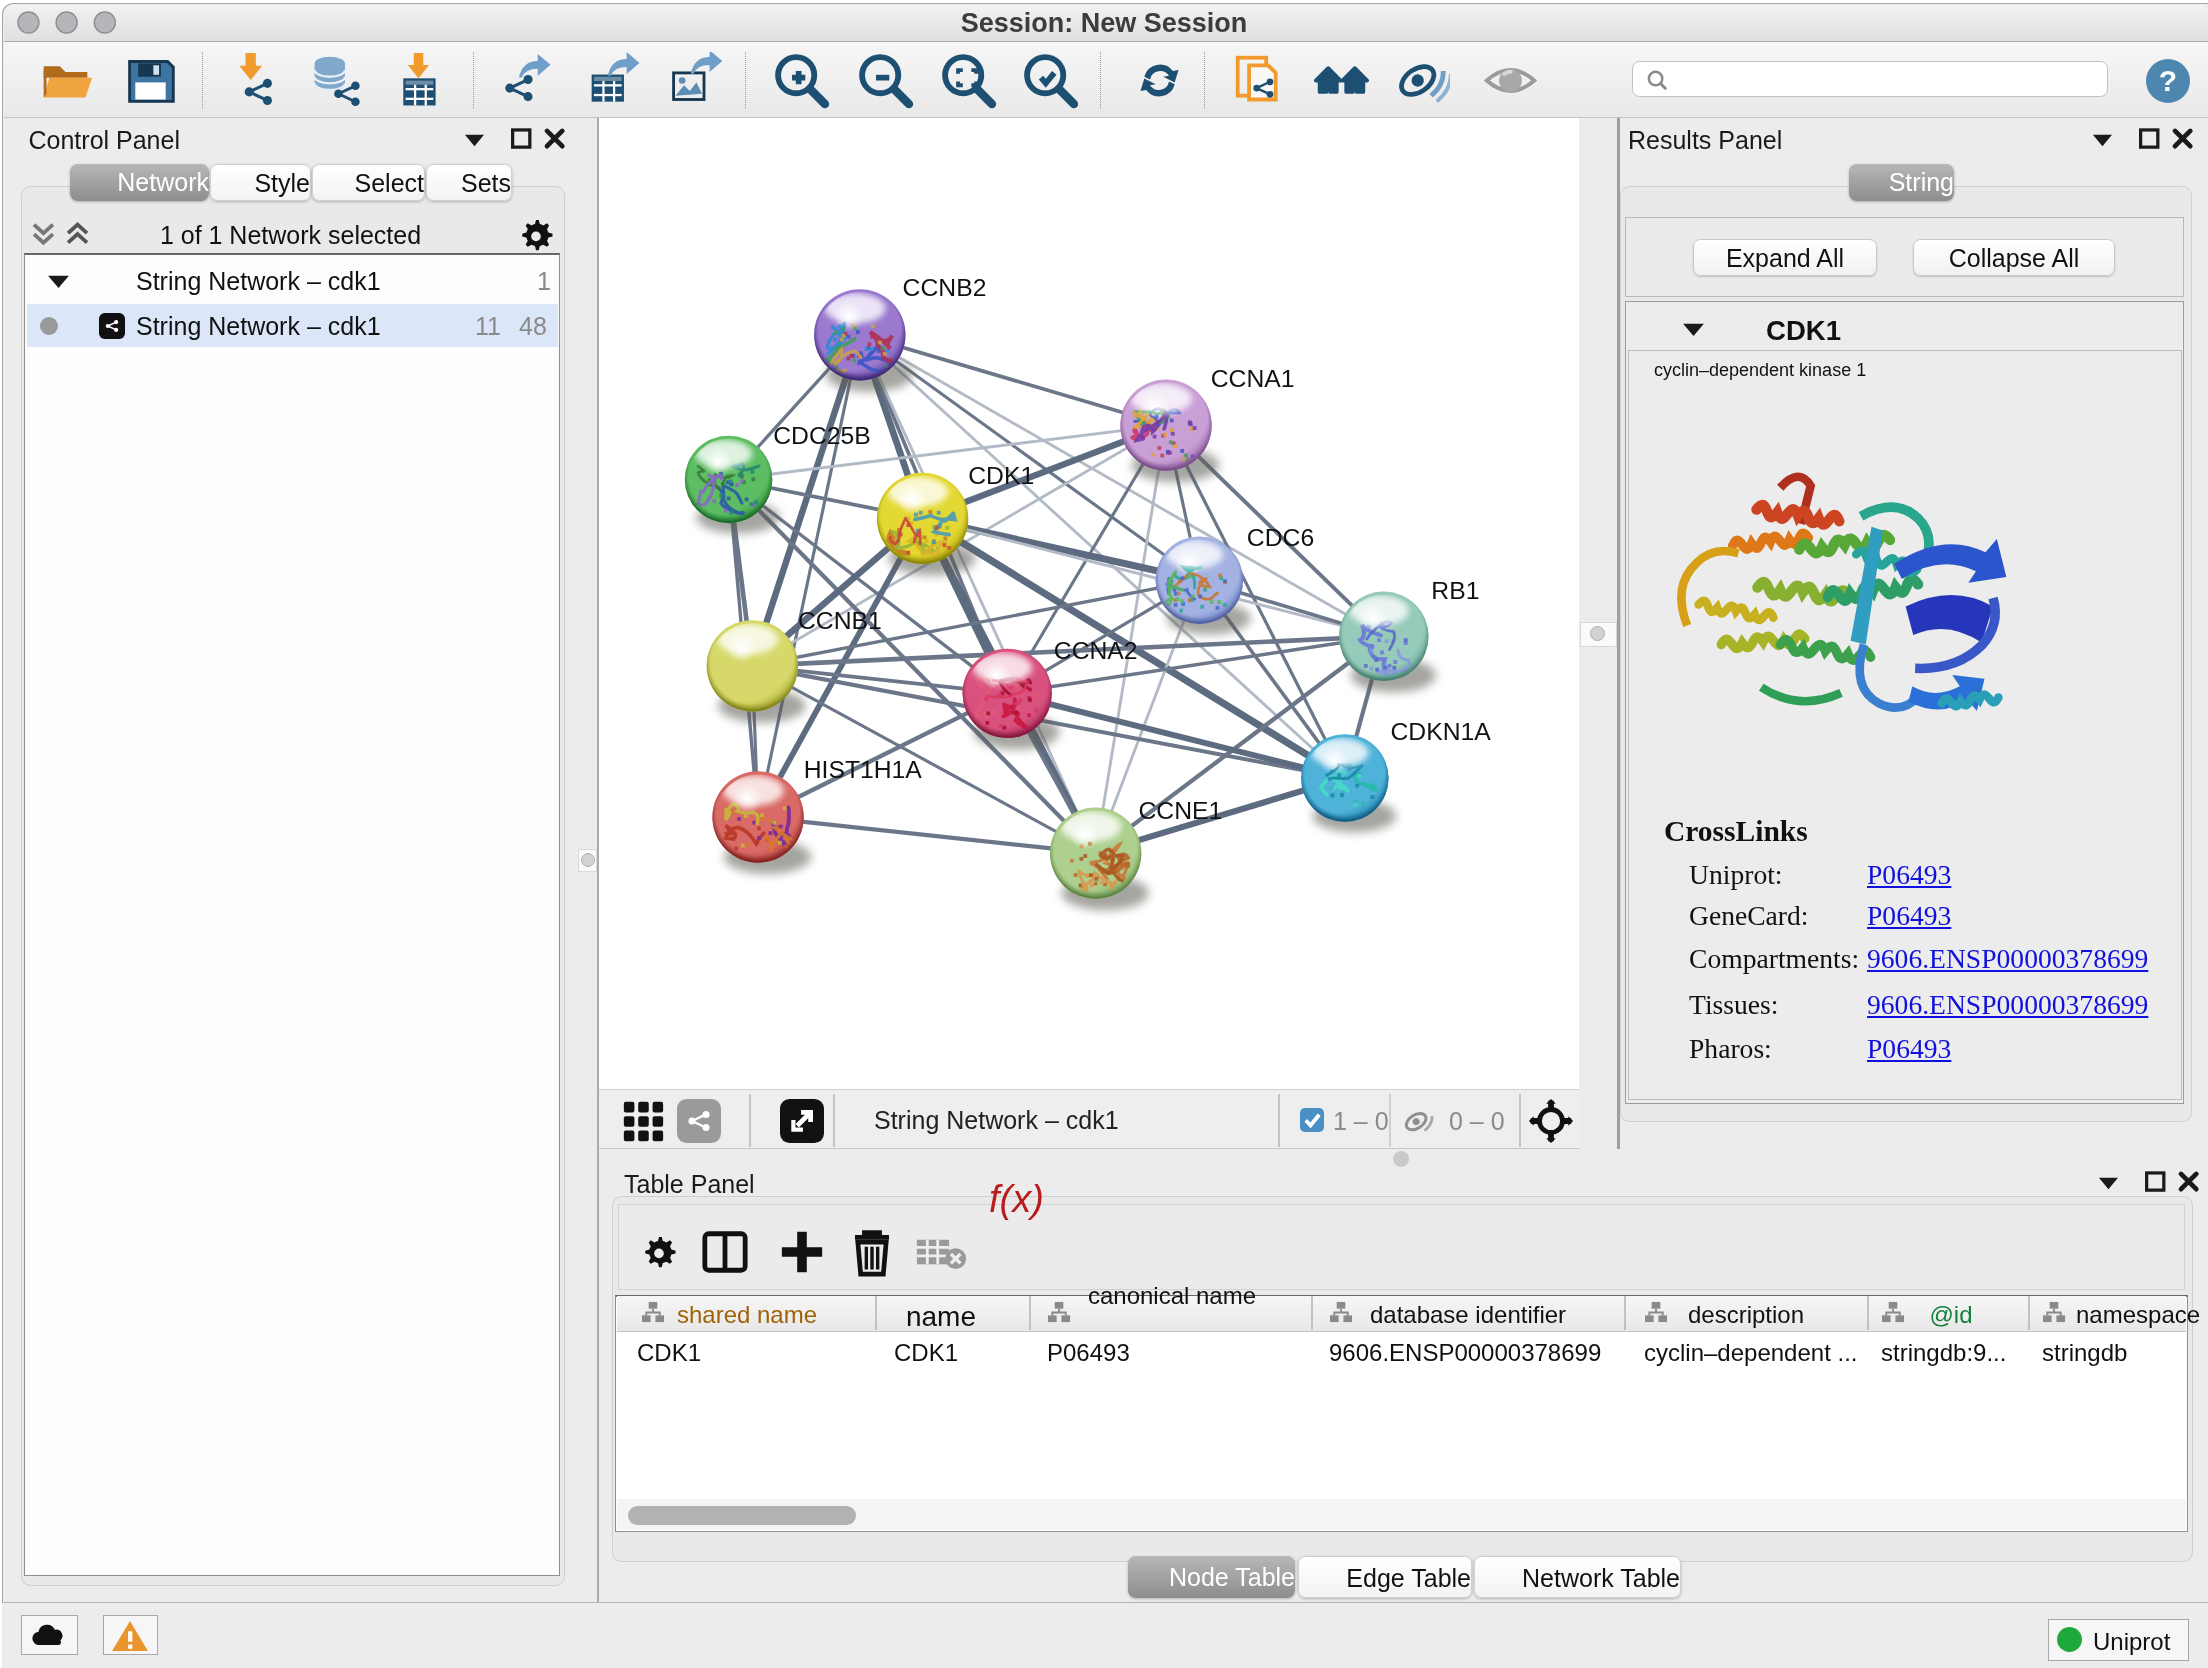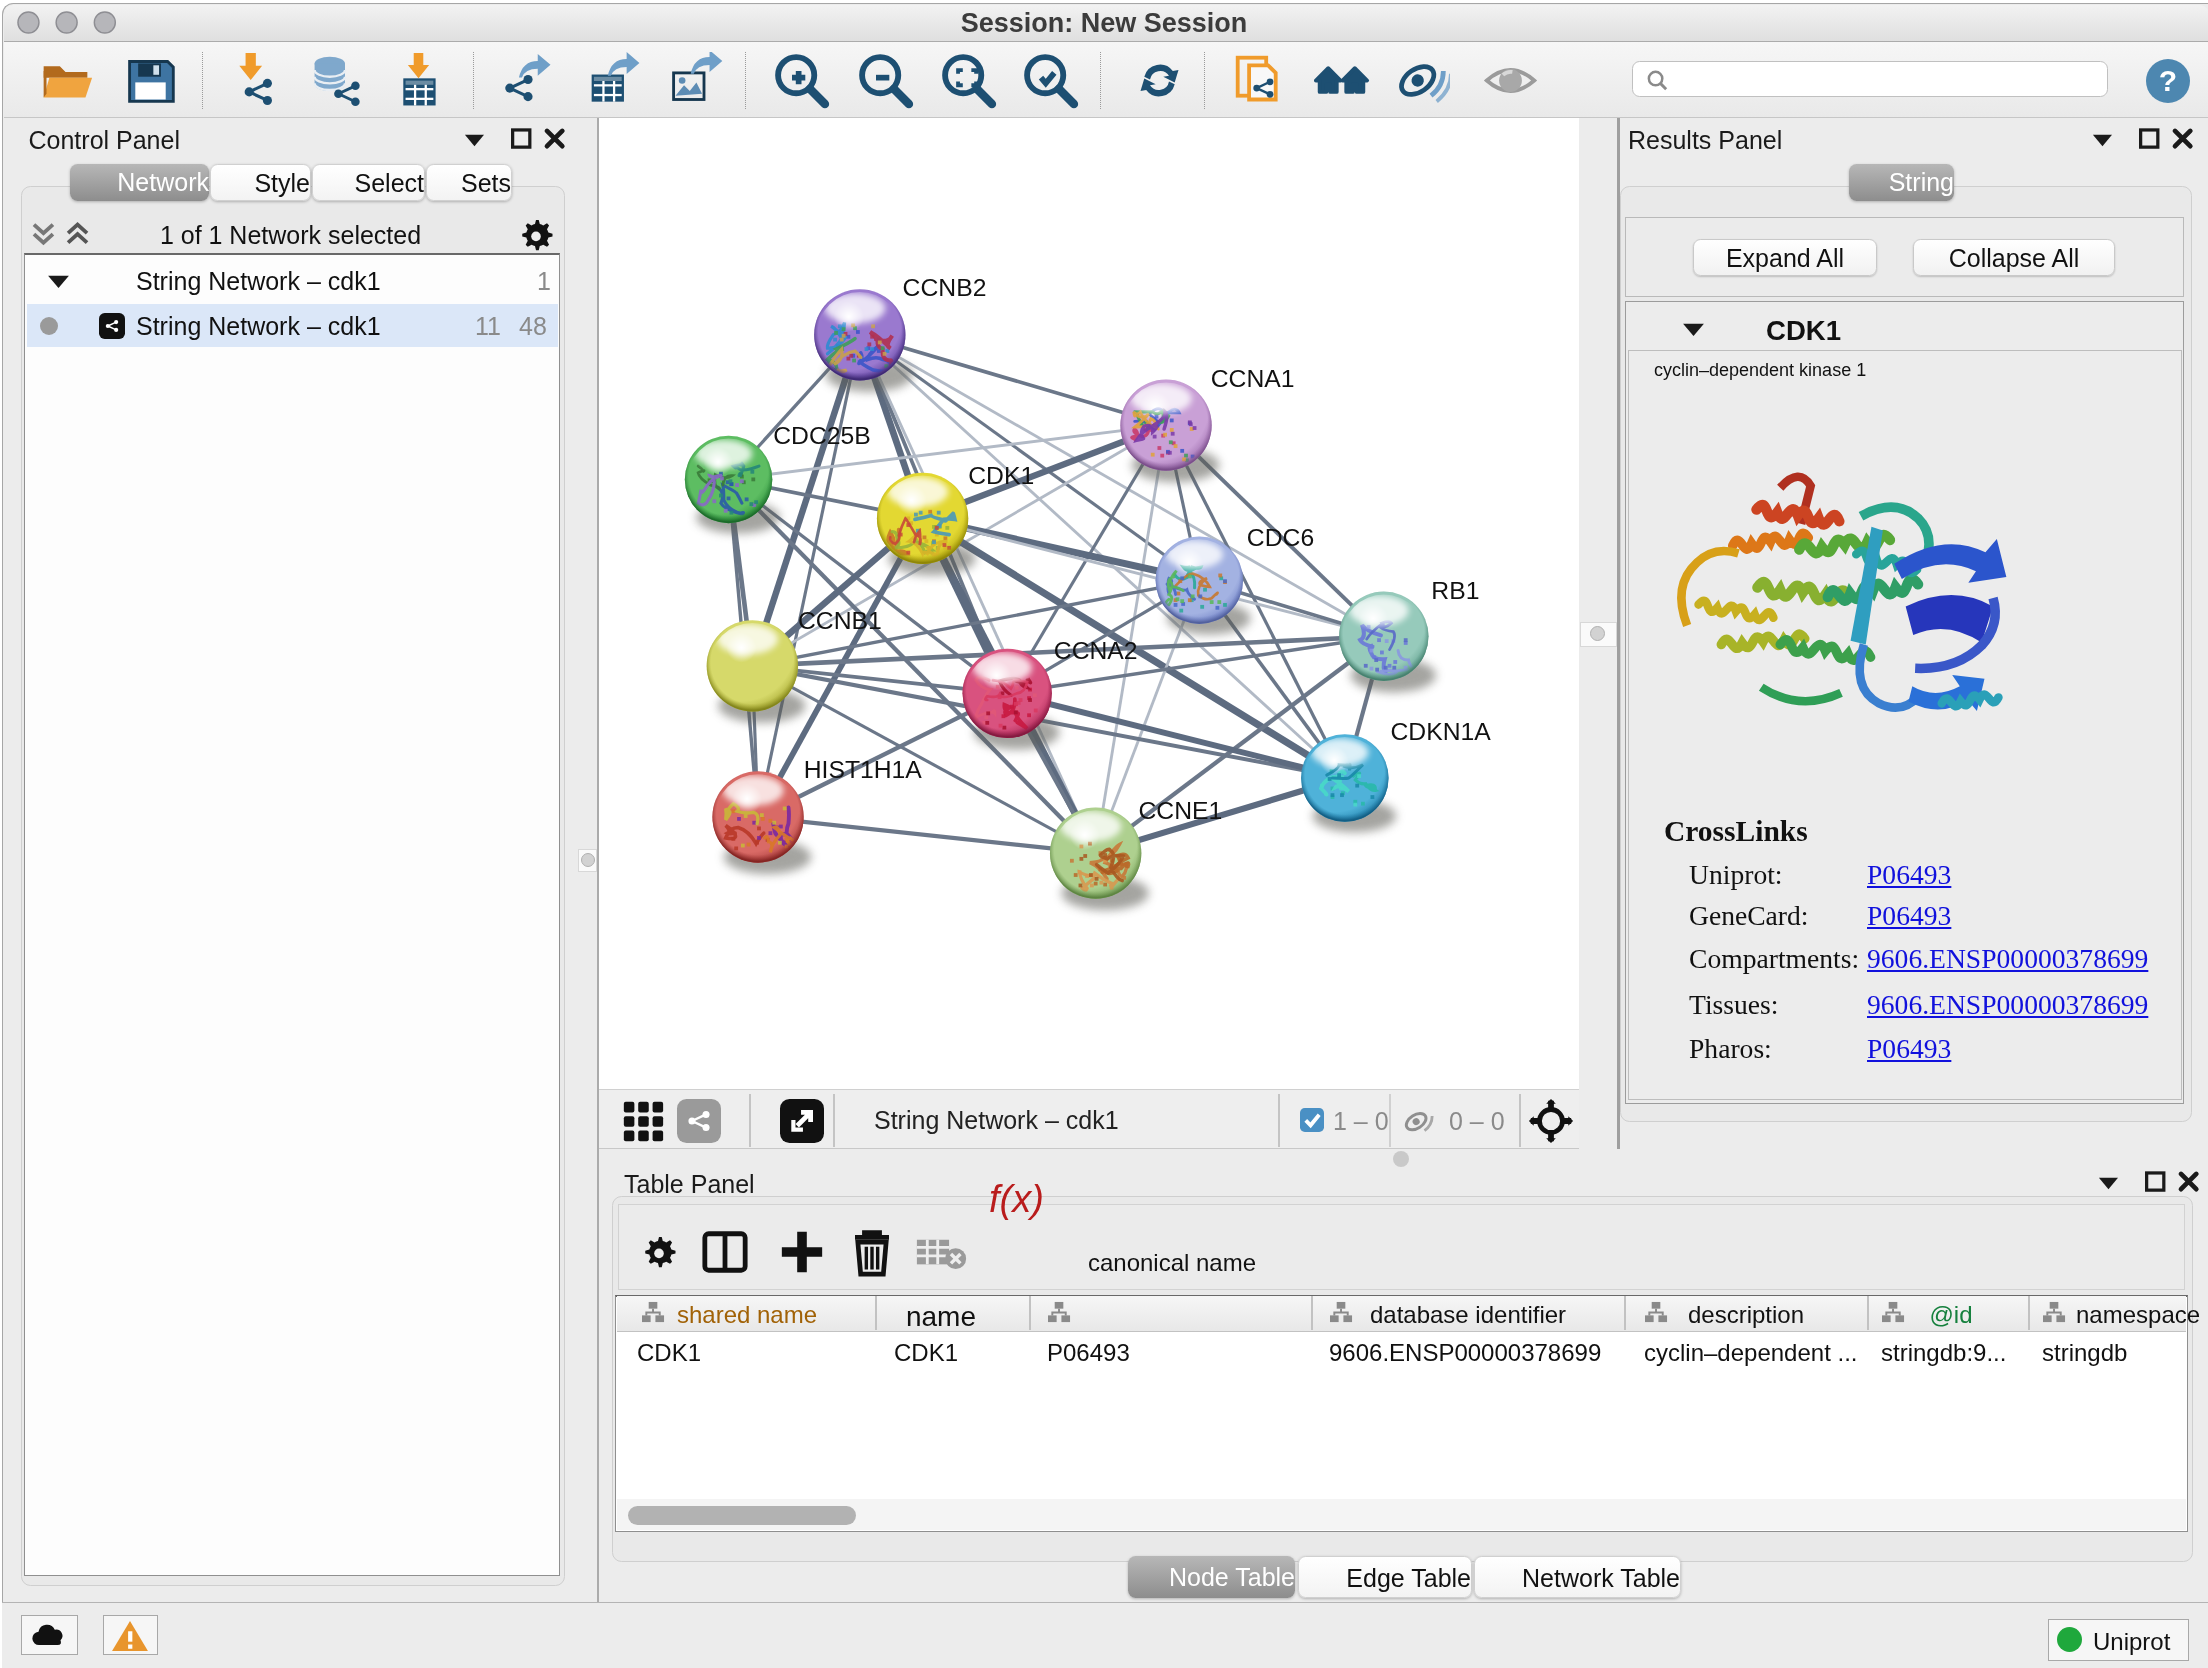--- a/index.html
+++ b/index.html
@@ -917,21 +917,21 @@
       <path d="M12.5 8 v4 M5.5 15 v-3 h14 v3" stroke="#8a8a8a" stroke-width="2" fill="none"></path>
     </svg></div>
 <div style="position:absolute;left:747px;top:1301px;transform:translateX(-50%);font-size:24px;color:#a16207;white-space:nowrap">shared name</div>
 <div style="position:absolute;left:941px;top:1301px;transform:translateX(-50%);font-size:28px;color:#111;white-space:nowrap">name</div>
 <div style="position:absolute;left:1047px;top:1301px"><svg width="25" height="23" viewBox="0 0 26 24" style="vertical-align:-3.8px">
       <rect x="8" y="1" width="9" height="7" fill="#8a8a8a"></rect>
       <rect x="1" y="15" width="9" height="7" fill="#8a8a8a"></rect>
       <rect x="15" y="15" width="9" height="7" fill="#8a8a8a"></rect>
       <path d="M12.5 8 v4 M5.5 15 v-3 h14 v3" stroke="#8a8a8a" stroke-width="2" fill="none"></path>
     </svg></div>
-<div style="position:absolute;left:1172px;top:1249px;transform:translateX(-50%);font-size:24px;color:#111;white-space:nowrap">canonical name</div>
+<div style="position:absolute;left:1172px;top:1282px;transform:translateX(-50%);font-size:24px;color:#111;white-space:nowrap">canonical name</div>
 <div style="position:absolute;left:1329px;top:1301px"><svg width="25" height="23" viewBox="0 0 26 24" style="vertical-align:-3.8px">
       <rect x="8" y="1" width="9" height="7" fill="#8a8a8a"></rect>
       <rect x="1" y="15" width="9" height="7" fill="#8a8a8a"></rect>
       <rect x="15" y="15" width="9" height="7" fill="#8a8a8a"></rect>
       <path d="M12.5 8 v4 M5.5 15 v-3 h14 v3" stroke="#8a8a8a" stroke-width="2" fill="none"></path>
     </svg></div>
 <div style="position:absolute;left:1468px;top:1301px;transform:translateX(-50%);font-size:24px;color:#111;white-space:nowrap">database identifier</div>
 <div style="position:absolute;left:1644px;top:1301px"><svg width="25" height="23" viewBox="0 0 26 24" style="vertical-align:-3.8px">
       <rect x="8" y="1" width="9" height="7" fill="#8a8a8a"></rect>
       <rect x="1" y="15" width="9" height="7" fill="#8a8a8a"></rect>

